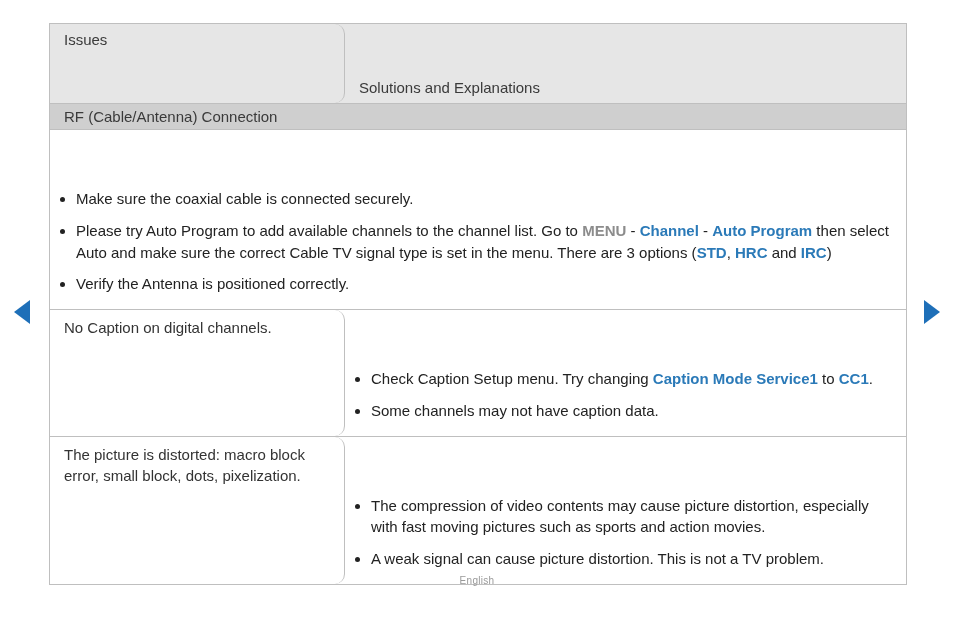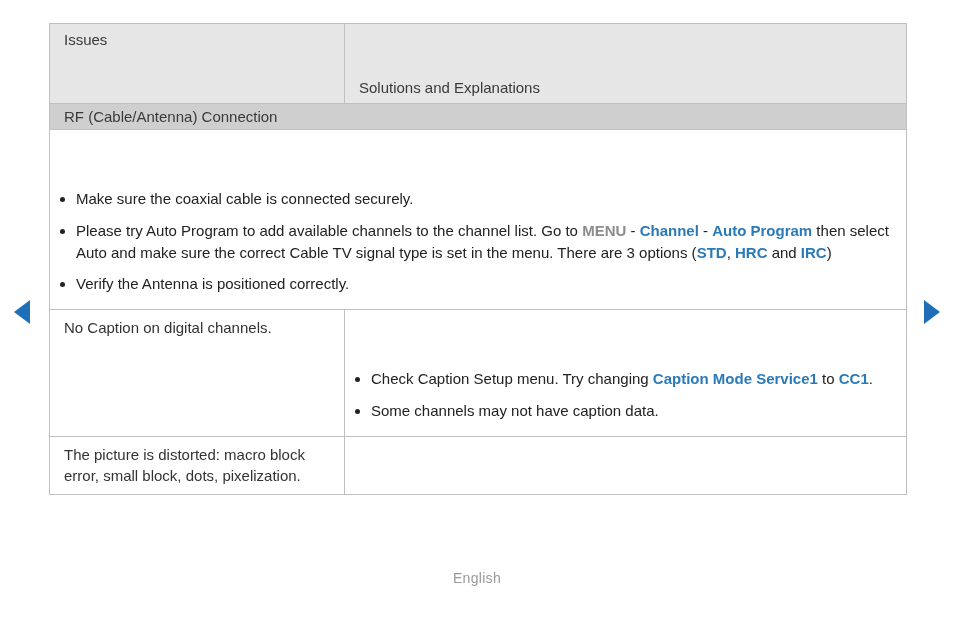--- a/index.html
+++ b/index.html
@@ -1,33 +1,33 @@
 <!DOCTYPE html>
 <html><head>
 <meta charset="utf-8">
 <style>
   html,body{margin:0;padding:0;background:#fff;font-family:"Helvetica Neue",Helvetica,Arial,sans-serif;color:#333;font-size:15px;}
   .page{position:relative;width:954px;height:624px;margin:0 auto;background:#fff;}
   .table{position:absolute;left:49px;top:23px;width:856px;border:1px solid #bfbfbf;border-bottom:none;}
   .hdr{display:flex;background:#e6e6e6;border-bottom:1px solid #bfbfbf;}
   .hdr .c1,.hdr .c2{padding:7px 14px;color:#3a3a3a;font-weight:300;}
-  .c1{width:266px;border-right:1px solid #bfbfbf;}
+  .c1{width:266px;border-right:1px solid #bfbfbf;border-radius:10px;}
   .c2{flex:1;margin-top:48px;}
   .section{background:#cfcfcf;border-bottom:1px solid #bfbfbf;padding:4px 14px;color:#3a3a3a;font-weight:300;}
   .row{display:flex;border-bottom:1px solid #bfbfbf;}
   .row .c1{padding:7px 14px;font-weight:300;line-height:1.45;color:#333;}
   .row .c2{padding:4px 8px 4px 6px;}
   ul.sol{margin:0;padding:0 6px 0 20px;list-style:disc;}
   ul.sol>li{margin:6px 0 10px 0;line-height:1.45;font-weight:300;color:#222;}
   .kw{color:#2b7ab8;font-weight:600;}
   .menu{color:#8c8c8c;font-weight:600;text-align:right;}
   .nav{position:absolute;top:300px;width:0;height:0;border-top:12px solid transparent;border-bottom:12px solid transparent;cursor:pointer;}
   .nav.left{left:14px;border-right:16px solid #1e6fb8;}
   .nav.right{right:14px;border-left:16px solid #1e6fb8;}
-  .footer-lang{position:absolute;left:0;right:0;bottom:38px;text-align:center;font-size:14px;color:#999;letter-spacing:0.3px;}
+  .footer-lang{position:absolute;left:0;right:0;bottom:38px;text-align:center;font-size:10px;color:#999;letter-spacing:0.3px;}
 </style>
 </head>
 <body>
 
 <div class="page">
 
   <div class="nav left"></div>
   <div class="nav right"></div>
 
   <div class="table">
@@ -58,18 +58,24 @@
           <li>
             <span>Check Caption Setup menu. Try changing </span><span class="kw">Caption Mode Service1</span><span> to </span><span class="kw">CC1</span><span>.</span>
           </li>
           <li>Some channels may not have caption data.</li>
         </ul>
       </div>
     </div>
 
     <div class="row">
       <div class="c1">The picture is distorted: macro block error, small block, dots, pixelization.</div>
+      <div class="c2">
+        <ul class="sol">
+          <li>The compression of video contents may cause picture distortion, especially with fast moving pictures such as sports and action movies.</li>
+          <li>A weak signal can cause picture distortion. This is not a TV problem.</li>
+        </ul>
+      </div>
     </div>
 
   </div>
 
   <div class="footer-lang">English</div>
 </div>
 
 </body></html>

